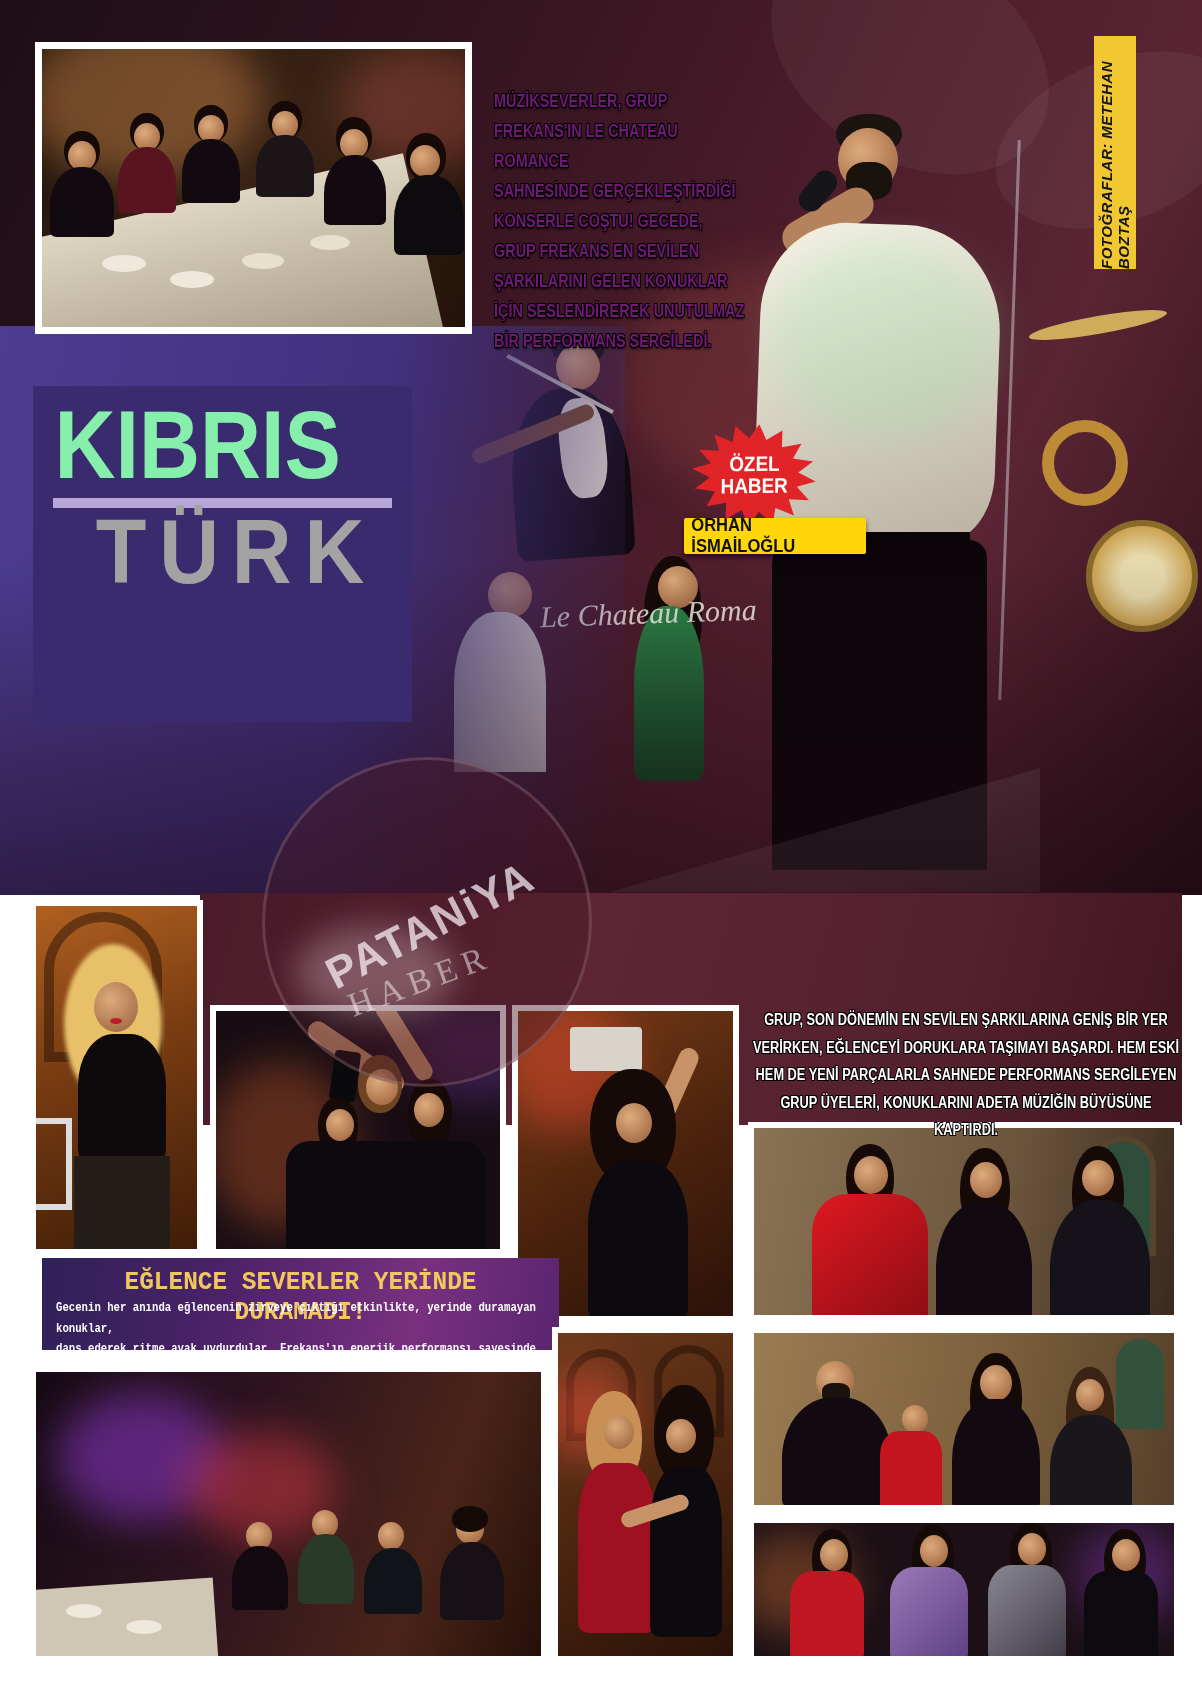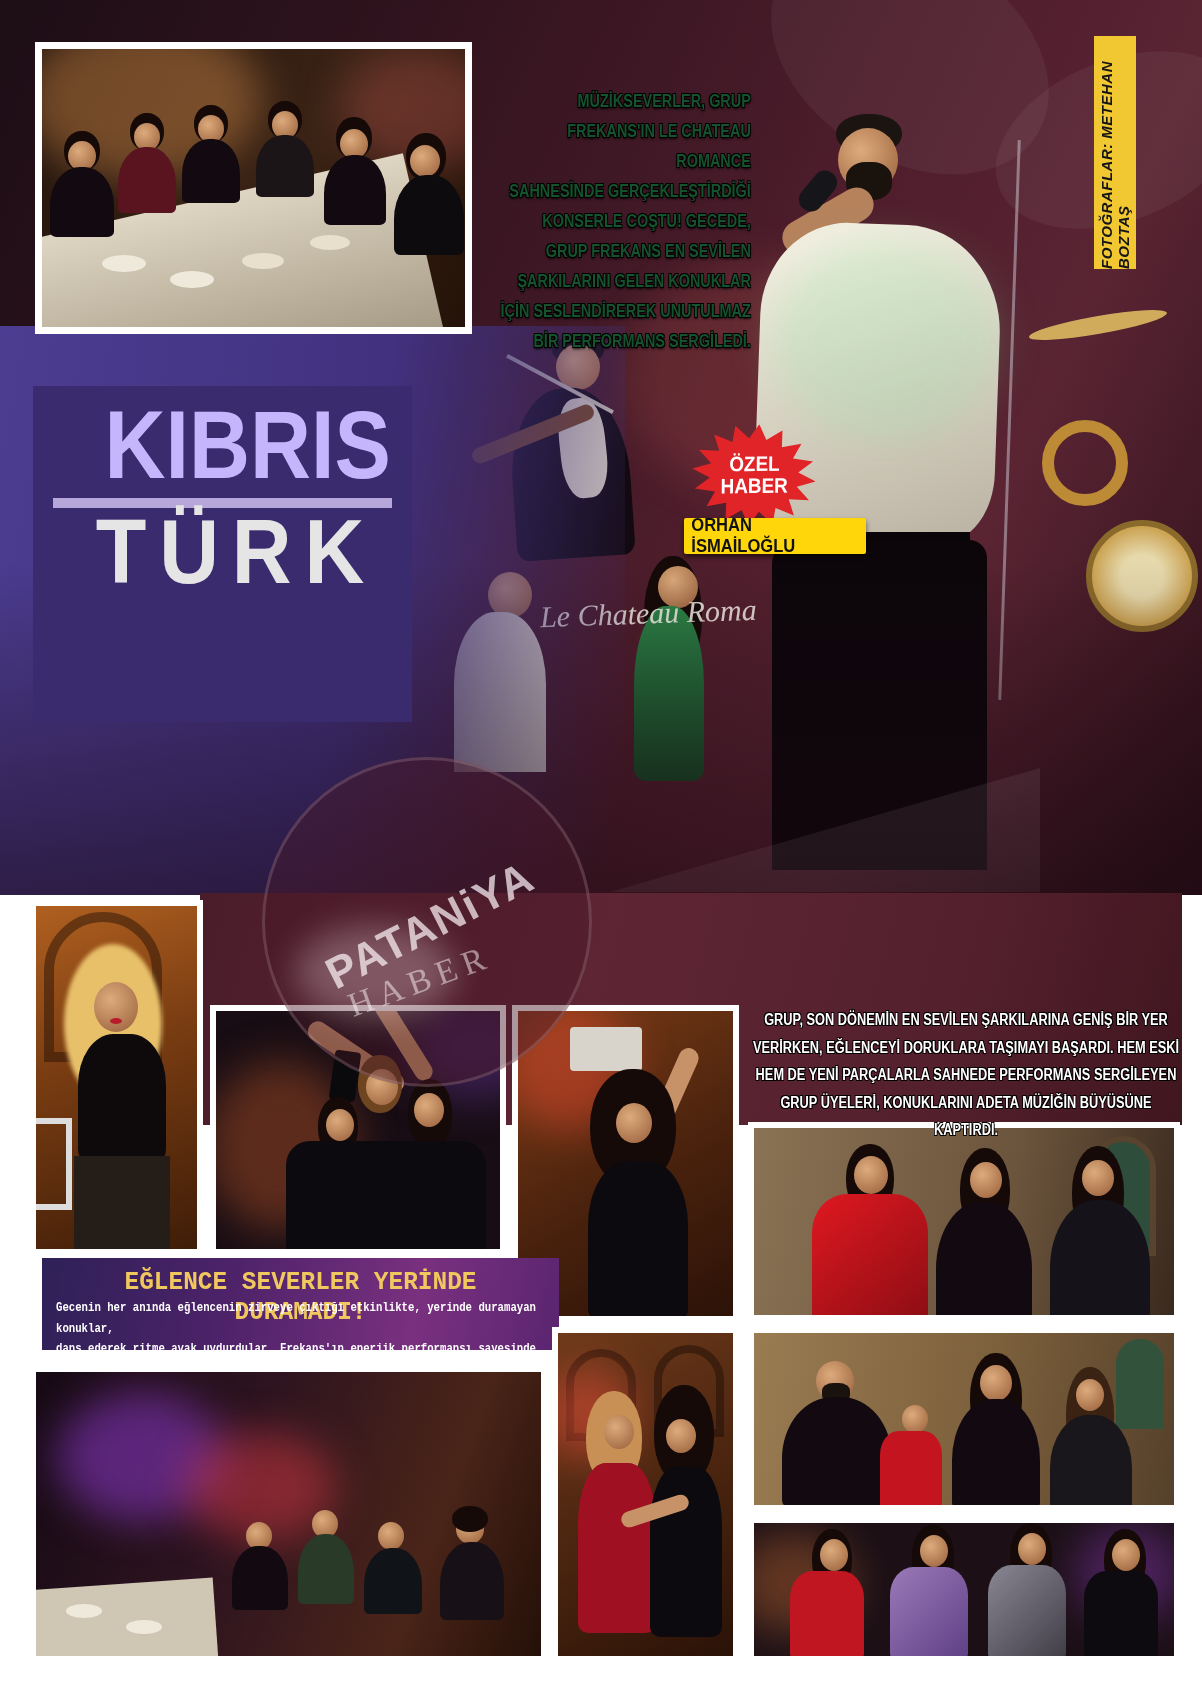--- a/index.html
+++ b/index.html
@@ -12,36 +12,36 @@
   .torso{position:absolute;background:#120a10;border-radius:46% 46% 10% 10%/55% 55% 8% 8%;}
   .glow{position:absolute;border-radius:50%;filter:blur(20px);}
   .pre{white-space:pre-line;}
   .cond{display:inline-block;}
   
   #hero{left:0;top:0;width:1202px;height:895px;
         background:linear-gradient(115deg,#1d0e16 0%,#33141f 30%,#4e1d2c 58%,#5a2433 76%,#2c1019 100%);}
   #purple-panel{left:0;top:326px;width:625px;height:569px;
         background:linear-gradient(100deg,#4c3d92 0%,#41317e 55%,rgba(64,48,124,0) 97%);}
   
-  #kicker{left:494px;top:56px;width:258px;color:#14532d;font-weight:bold;text-align:right;
+  #kicker{left:494px;top:56px;width:258px;color:#701a75;font-weight:bold;text-align:left;
           font-size:19px;line-height:30px;text-decoration:underline;text-underline-offset:4px;
           text-decoration-thickness:2px;
           text-shadow:-1px -1px 0 #000,1px -1px 0 #000,-1px 1px 0 #000,1px 1px 0 #000,0 2px 3px #000;}
   #kicker .cond{width:131%;transform:scaleX(.76);transform-origin:left top;}
   
   #credit{left:1094px;top:36px;width:42px;height:233px;background:#f2c832;display:flex;
           align-items:center;justify-content:center;}
   #credit span{writing-mode:vertical-rl;transform:rotate(180deg);font-size:15px;font-weight:bold;
           font-style:italic;color:#151515;letter-spacing:.5px;}
   
   #masthead{left:35px;top:388px;width:375px;height:332px;background:#3a2a6e;box-shadow:0 0 0 2px #3a2a6e;}
-  #mh-l1{left:0;top:8px;width:100%;text-align:right;color:#c4b5fd;font-weight:bold;font-size:96px;line-height:98px;}
+  #mh-l1{left:0;top:8px;width:100%;text-align:left;color:#86efac;font-weight:bold;font-size:96px;line-height:98px;}
   #mh-l1 .cond{transform:scaleX(.88);}
   #mh-bar{left:18px;top:110px;width:339px;height:10px;background:#b7a6d9;}
-  #mh-l2{left:0;top:116px;width:100%;text-align:center;color:#e5e5e5;font-weight:bold;font-size:90px;line-height:96px;letter-spacing:14px;text-indent:14px;}
+  #mh-l2{left:0;top:116px;width:100%;text-align:center;color:#a3a3a3;font-weight:bold;font-size:90px;line-height:96px;letter-spacing:14px;text-indent:14px;}
   #mh-l2 .cond{transform:scaleX(.92);}
   #mh-box{left:17px;top:218px;width:341px;height:76px;background:#fff;border-radius:3px;display:flex;align-items:center;justify-content:center;}
   #mh-l3{color:#6b4aa4;font-weight:bold;font-size:58px;transform:scaleX(.95);letter-spacing:1px;}
   #mh-date{left:10px;top:302px;width:355px;display:flex;justify-content:space-between;align-items:center;color:#fff;}
   #mh-date .dl{font-size:13px;font-weight:bold;transform:scaleX(.92);transform-origin:left;}
   #mh-date .ws{font-size:12.5px;font-weight:bold;transform:scaleX(.92);transform-origin:right;}
   
   #badge-star{left:692px;top:424px;width:124px;height:102px;background:#e02427;transform:rotate(6deg);
      display:flex;align-items:center;justify-content:center;text-align:center;
      clip-path:polygon(100% 50%,85.3% 57%,96.2% 69.1%,79.9% 70%,85.4% 85.4%,70% 79.9%,69.1% 96.2%,57% 85.3%,50% 100%,43% 85.3%,30.9% 96.2%,30% 79.9%,14.6% 85.4%,20.1% 70%,3.8% 69.1%,14.7% 57%,0% 50%,14.7% 43%,3.8% 30.9%,20.1% 30%,14.6% 14.6%,30% 20.1%,30.9% 3.8%,43% 14.7%,50% 0%,57% 14.7%,69.1% 3.8%,70% 20.1%,85.4% 14.6%,79.9% 30%,96.2% 30.9%,85.3% 43%);}

